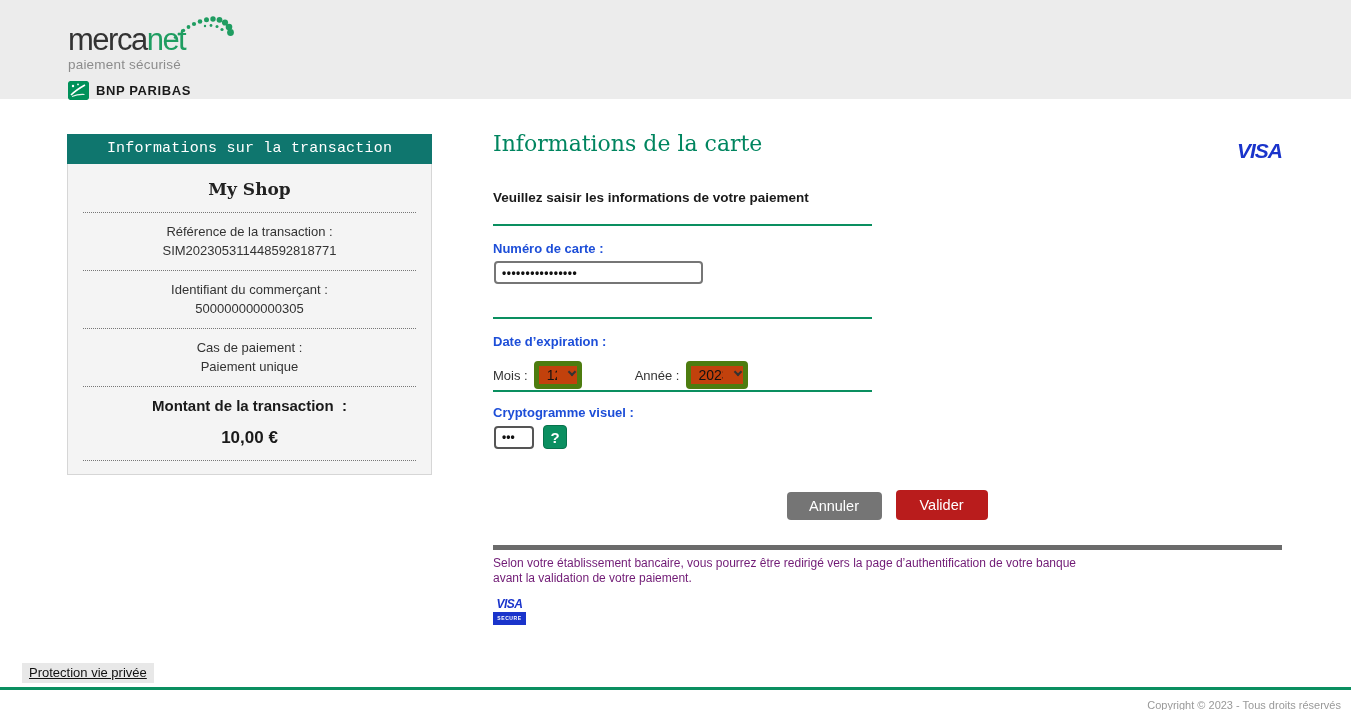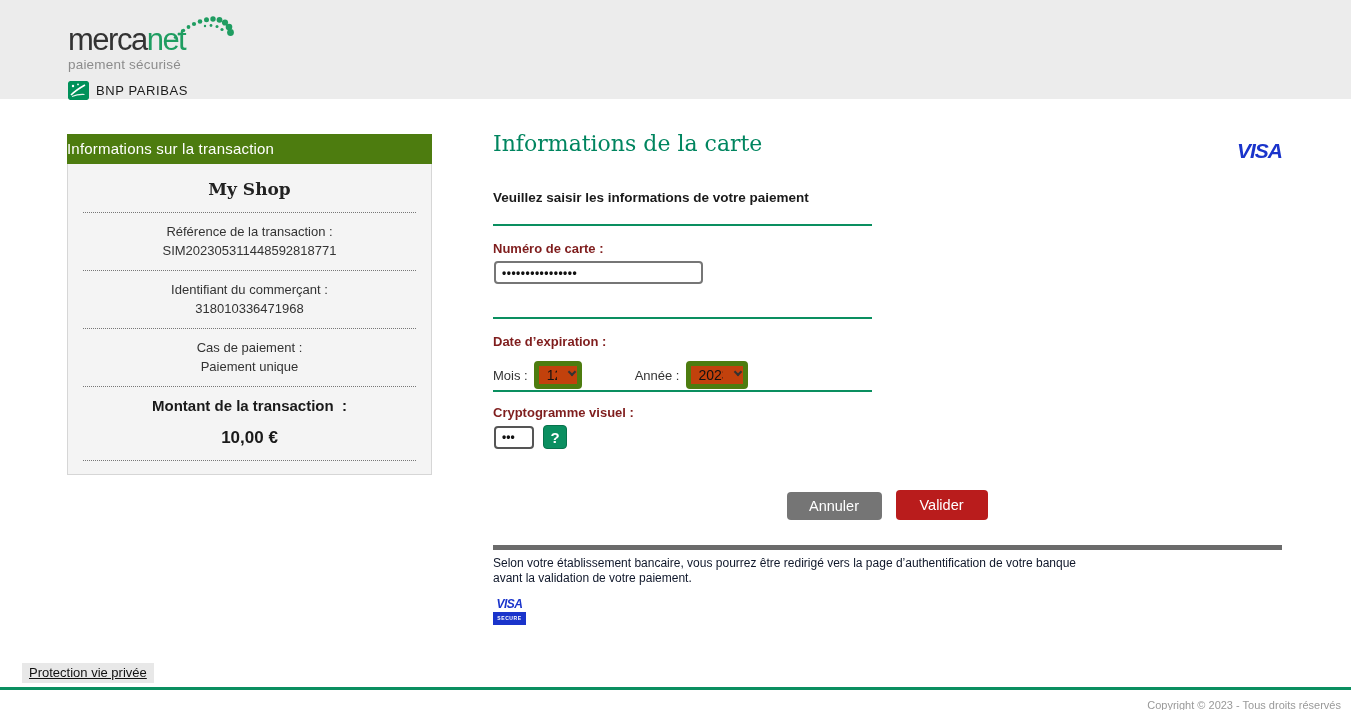--- a/index.html
+++ b/index.html
@@ -9,44 +9,44 @@
 
   
   .banner { position:absolute; left:0; top:0; width:1351px; height:99px; background:#ececec; }
   .logo-block { position:absolute; left:68px; top:10px; width:170px; }
   .merca-line { position:relative; font-size:31px; letter-spacing:-1.5px; line-height:32px; margin-top:14px; }
   .merca-green { color:#1f9d61; }
   .dots-swirl { position:absolute; left:100px; top:-12px; }
   .tagline { font-size:13.5px; color:#8c8c8c; letter-spacing:0.2px; margin-top:1px; }
   .bnp-row { display:flex; align-items:center; gap:7px; margin-top:9px; }
   .bnp-emblem { width:21px; height:19px; border-radius:2px; display:block; }
-  .bnp-name { font-size:13px; font-weight:normal; color:#1a1a1a; letter-spacing:0.6px; }
+  .bnp-name { font-size:13px; font-weight:bold; color:#1a1a1a; letter-spacing:0.6px; }
 
   
   .tx-panel { position:absolute; left:67px; top:134px; width:365px; }
-  .tx-header { background:#4d7c0f; color:#fff; font-family:Liberation Sans, sans-serif; font-size:15px;
-               padding:6px 0 7px; letter-spacing:0.2px; }
+  .tx-header { background:#0f766e; color:#fff; font-family:Liberation Mono, monospace; font-size:15px;
+               text-align:center; padding:6px 0 7px; letter-spacing:0.2px; }
   .tx-body { background:#f4f4f4; border:1px solid #d6d6d6; border-top:none; padding-bottom:13px; }
   .shop-name { font-family:"DejaVu Serif", serif; font-weight:bold; font-size:17px; color:#222;
                text-align:center; padding:15px 0 13px; }
   .dotted-sep { border-top:1px dotted #777; margin:0 15px; height:0; }
   .tx-row { text-align:center; padding:9px 0 10px; font-size:13px; color:#333; line-height:19px; }
   .tx-amount { text-align:center; padding:10px 0 12px; }
   .tx-amount-label { font-size:15px; font-weight:bold; color:#1a1a1a; }
   .tx-amount-value { font-size:17px; font-weight:bold; color:#1a1a1a; margin-top:14px; }
 
   
   .card-title { position:absolute; left:493px; top:131px; font-family:"DejaVu Serif", serif;
                 font-size:22px; color:#00855f; font-weight:normal; }
   .visa-main { position:absolute; left:1237px; top:139px; color:#1a34cb; font-style:italic;
                font-weight:bold; font-size:21px; letter-spacing:-1px; }
   .instruction { position:absolute; left:493px; top:190px; font-size:13.5px; font-weight:bold; color:#1a1a1a; }
   .greenline { position:absolute; left:493px; width:379px; height:0; border-top:2px solid #0a8f60; }
   .gl1 { top:224px; } .gl2 { top:317px; } .gl3 { top:390px; }
-  .form-label { position:absolute; left:493px; font-size:13px; font-weight:bold; color:#7f1d1d; }
+  .form-label { position:absolute; left:493px; font-size:13px; font-weight:bold; color:#1d4ed8; }
   .lbl-number { top:241px; } .lbl-expiry { top:334px; } .lbl-cvv { top:405px; }
   .card-number-input { position:absolute; left:494px; top:261px; width:209px; height:23px;
                        border:2px solid #767676; border-radius:4px; font-size:12px; font-weight:bold;
                        letter-spacing:0.5px; padding:0 6px; color:#111; background:#fff; }
   .expiry-row { position:absolute; left:493px; top:361px; display:flex; align-items:center; font-size:13px; color:#333; }
   .sel-wrap { position:relative; display:inline-block; margin-left:6px; }
   .sel-wrap select { appearance:none; -webkit-appearance:none; background:#c2410c; border:5px solid #4d7c0f;
                      border-radius:4px; height:28px; font-size:14px; color:#111; padding:0 20px 0 8px;
                      font-family:"Liberation Sans", sans-serif; }
   .chev { position:absolute; right:7px; top:8px; width:6px; height:6px; border-right:2px solid #333;
@@ -59,21 +59,21 @@
               color:#fff; font-size:15px; font-weight:bold; cursor:pointer; line-height:1; }
 
   
   .btn-row { position:absolute; left:493px; top:490px; width:788px; display:flex; justify-content:center; gap:14px; }
   .btn { border:none; border-radius:4px; color:#fff; font-size:14.5px; cursor:pointer;
          font-family:"Liberation Sans", sans-serif; }
   .btn-cancel { background:#757575; width:95px; height:28px; margin-top:2px; }
   .btn-submit { background:#b91c1c; width:92px; height:30px; }
 
   .gray-bar { position:absolute; left:493px; top:545px; width:789px; height:5px; background:#6b6b6b; }
-  .notice { position:absolute; left:493px; top:556px; font-size:12px; color:#0f172a; line-height:15px; }
+  .notice { position:absolute; left:493px; top:556px; font-size:12px; color:#701a75; line-height:15px; }
 
   
   .visa-secure { position:absolute; left:493px; top:597px; width:33px; text-align:center; }
   .vs-top { color:#1a34cb; font-style:italic; font-weight:bold; font-size:12px; letter-spacing:-0.5px;
             line-height:14px; background:#fff; }
   .vs-bottom { background:#1a34cb; color:#fff; font-size:5px; font-weight:bold; letter-spacing:0.6px;
                height:13px; line-height:13px; margin-top:1px; }
 
   
   .privacy-link { position:absolute; left:22px; top:663px; background:#e8e8e8; color:#111;
@@ -131,21 +131,21 @@
     <div class="tx-body">
       <div class="shop-name">My Shop</div>
       <div class="dotted-sep"></div>
       <div class="tx-row">
         <div>Référence de la transaction :</div>
         <div>SIM202305311448592818771</div>
       </div>
       <div class="dotted-sep"></div>
       <div class="tx-row">
         <div>Identifiant du commerçant :</div>
-        <div>318010336471968</div>
+        <div>500000000000305</div>
       </div>
       <div class="dotted-sep"></div>
       <div class="tx-row">
         <div>Cas de paiement :</div>
         <div>Paiement unique</div>
       </div>
       <div class="dotted-sep"></div>
       <div class="tx-amount">
         <div class="tx-amount-label">Montant de la transaction &nbsp;:</div>
         <div class="tx-amount-value">10,00 €</div>

